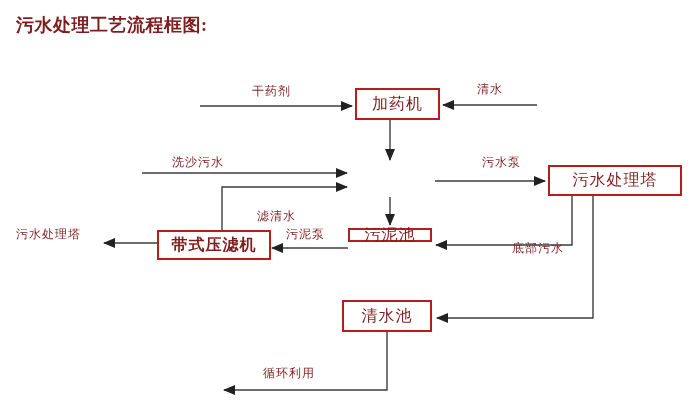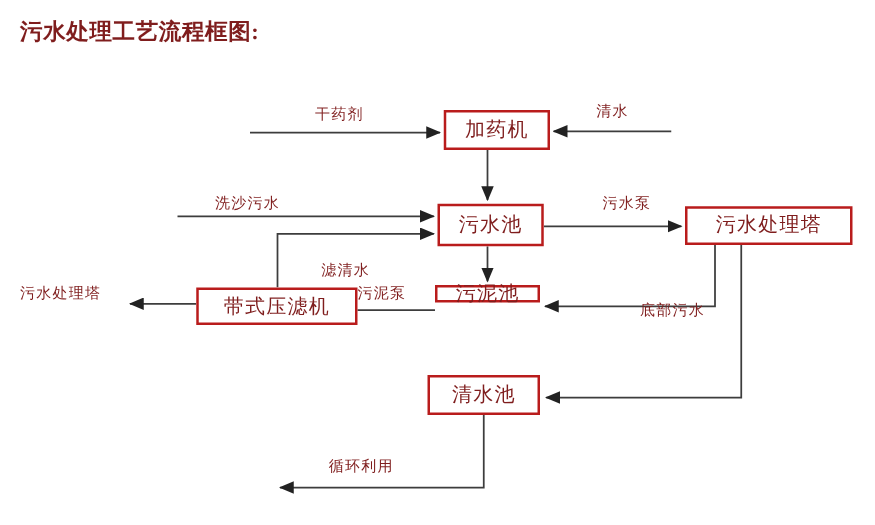--- a/index.html
+++ b/index.html
@@ -74,27 +74,26 @@
     <path d="M390,197 L390,225" marker-end="url(#arrow)"></path>
     <path d="M572,196 L572,245 L436,245" marker-end="url(#arrow)"></path>
     <path d="M348,248 L272,248" marker-end="url(#arrow)"></path>
     <path d="M157,243 L104,243" marker-end="url(#arrow)"></path>
     <path d="M593,196 L593,318 L437,318" marker-end="url(#arrow)"></path>
     <path d="M387,332 L387,390 L224,390" marker-end="url(#arrow)"></path>
   </svg>
 
   <div class="node" style="left:355px; top:88px;  width:85px;  height:32px;">加药机</div>
 
-  <div class="node" style="left:350px; top:163px; width:85px;  height:34px;">污水池</div>
 
   <div class="node" style="left:548px; top:165px; width:134px; height:31px;">污水处理塔</div>
 
   <div class="node" style="left:348px; top:228px; width:84px;  height:14px;">污泥池</div>
 
-  <div class="node" style="left:157px; top:230px; width:129px; height:30px;">带式压滤机</div>
+  <div class="node" style="left:157px; top:230px; width:114px; height:30px;font-weight:bold;">带式压滤机</div>
 
   <div class="node" style="left:342px; top:300px; width:90px;  height:32px;">清水池</div>
 
   <div class="flow-label" style="left:252px; top:83px;">干药剂</div>
 
   <div class="flow-label" style="left:477px; top:81px;">清水</div>
 
   <div class="flow-label" style="left:172px; top:154px;">洗沙污水</div>
 
   <div class="flow-label" style="left:257px; top:208px;">滤清水</div>

